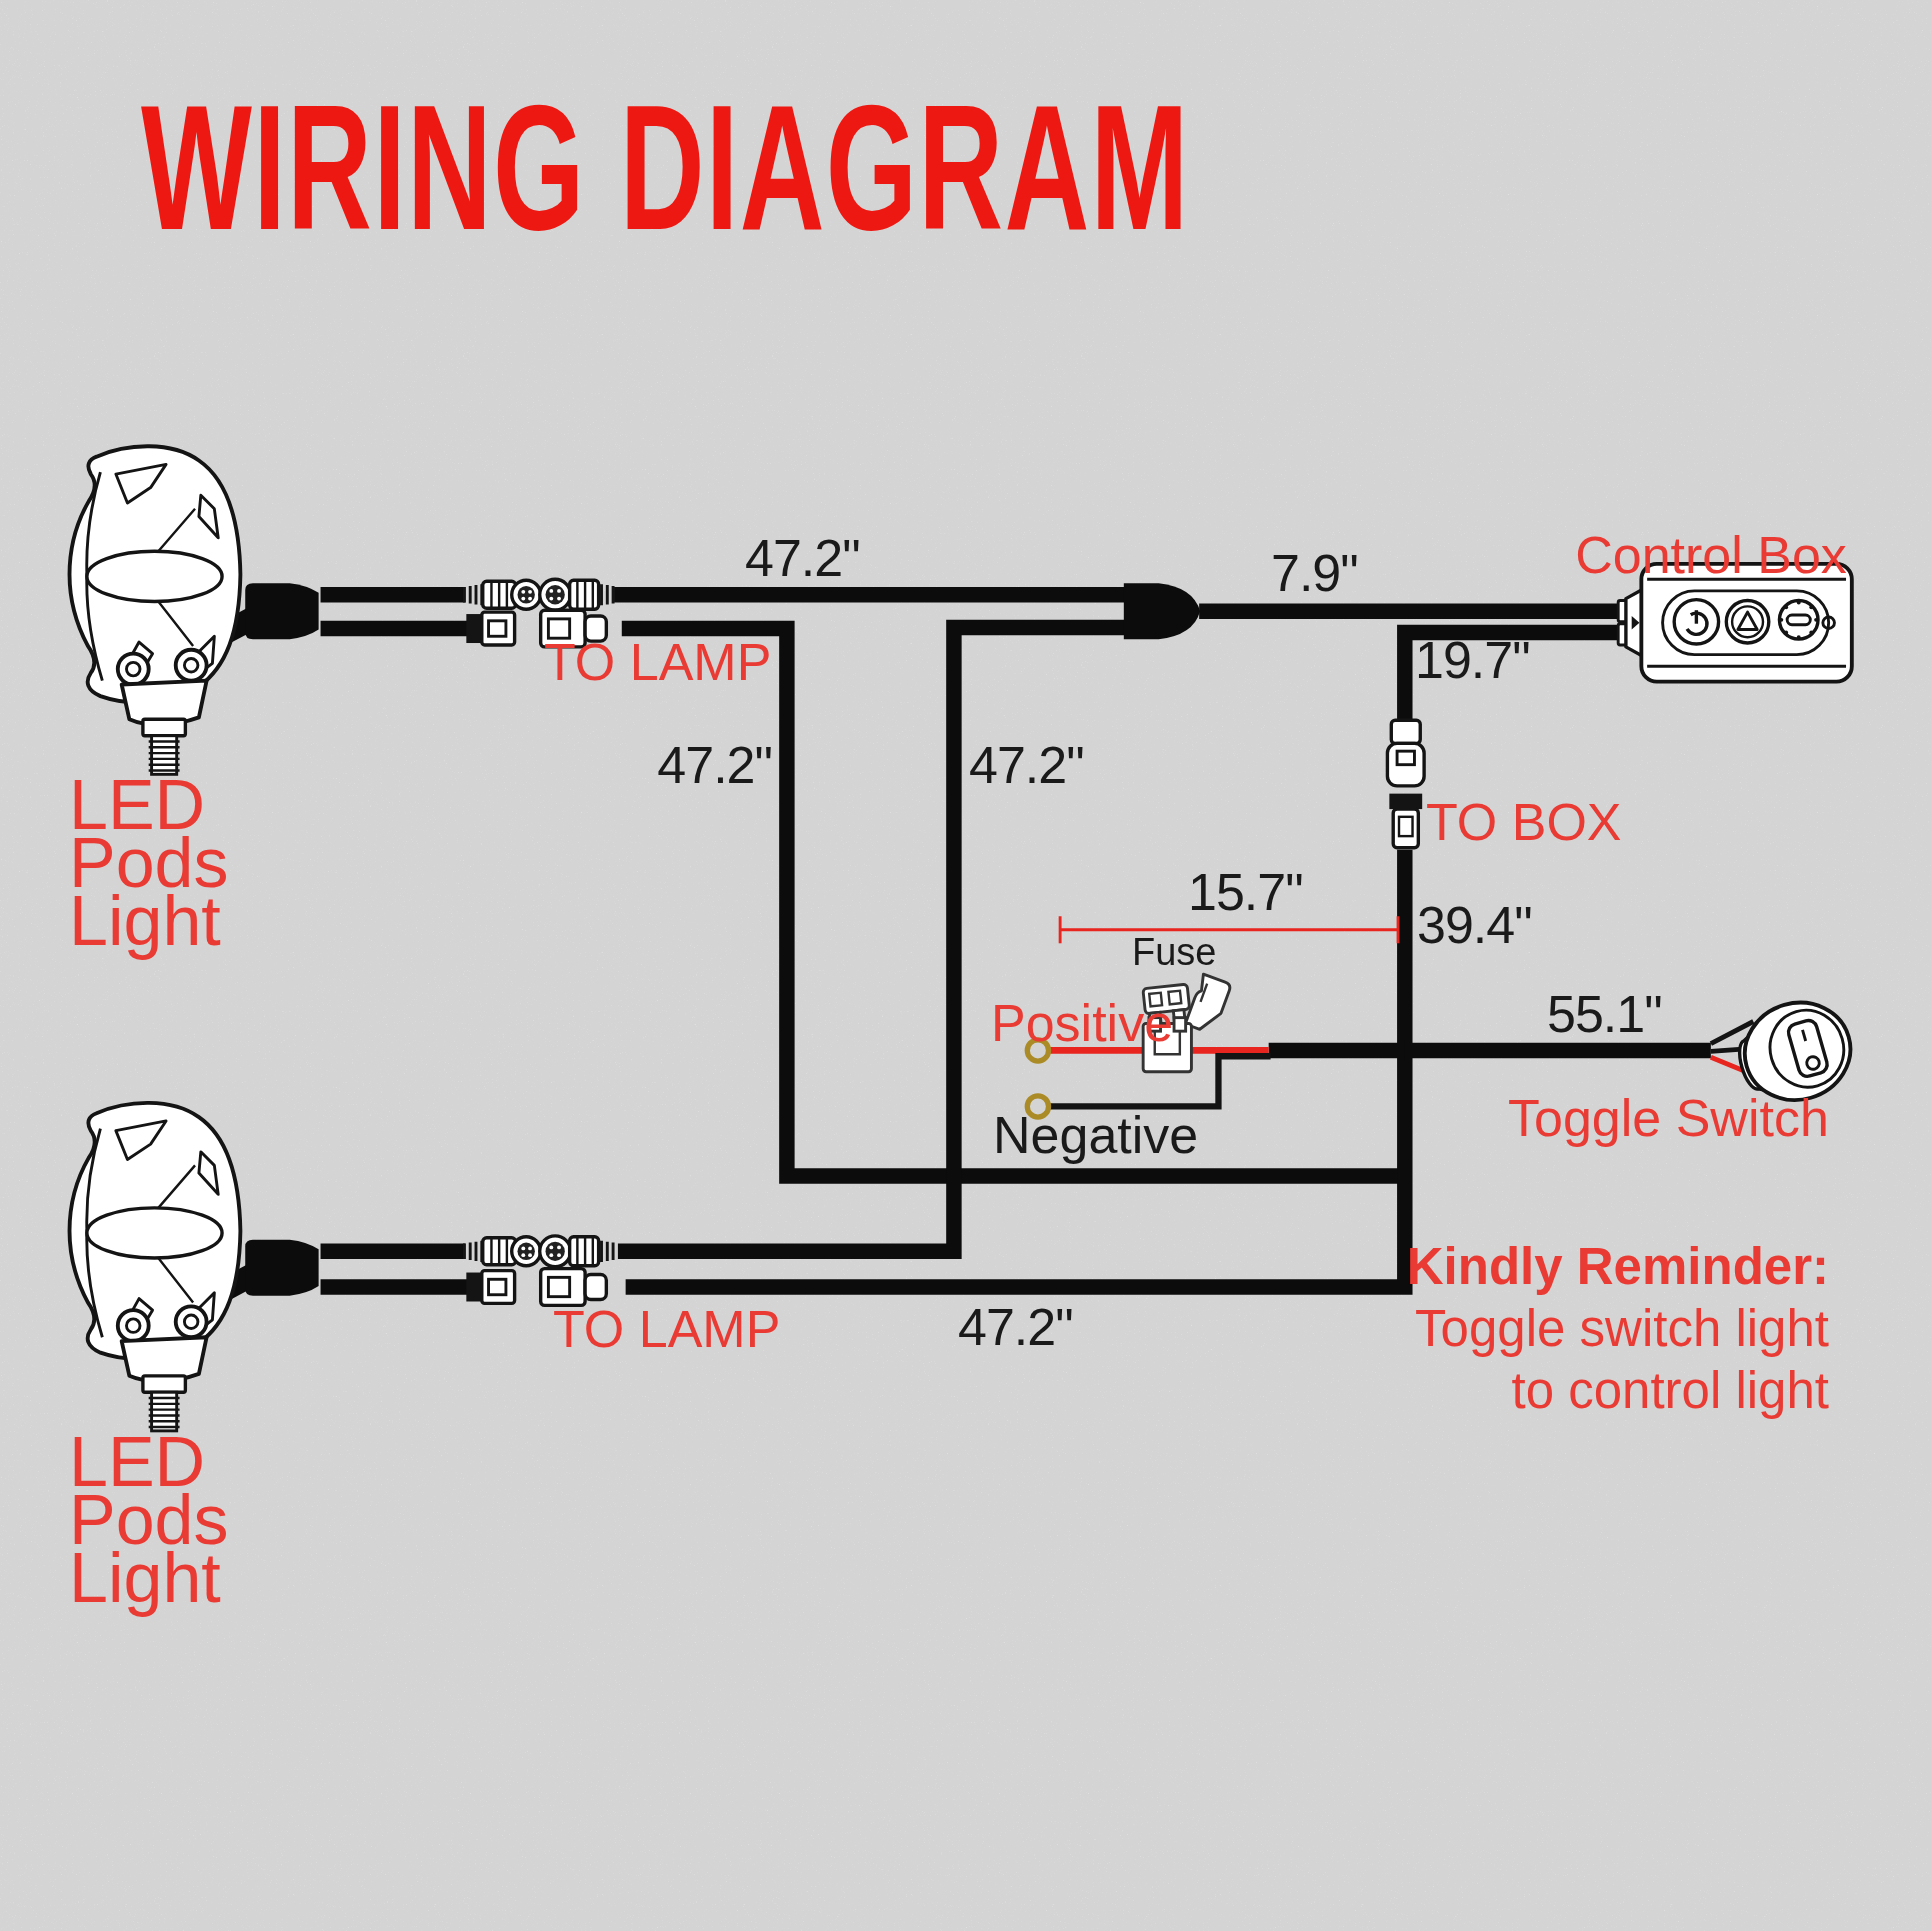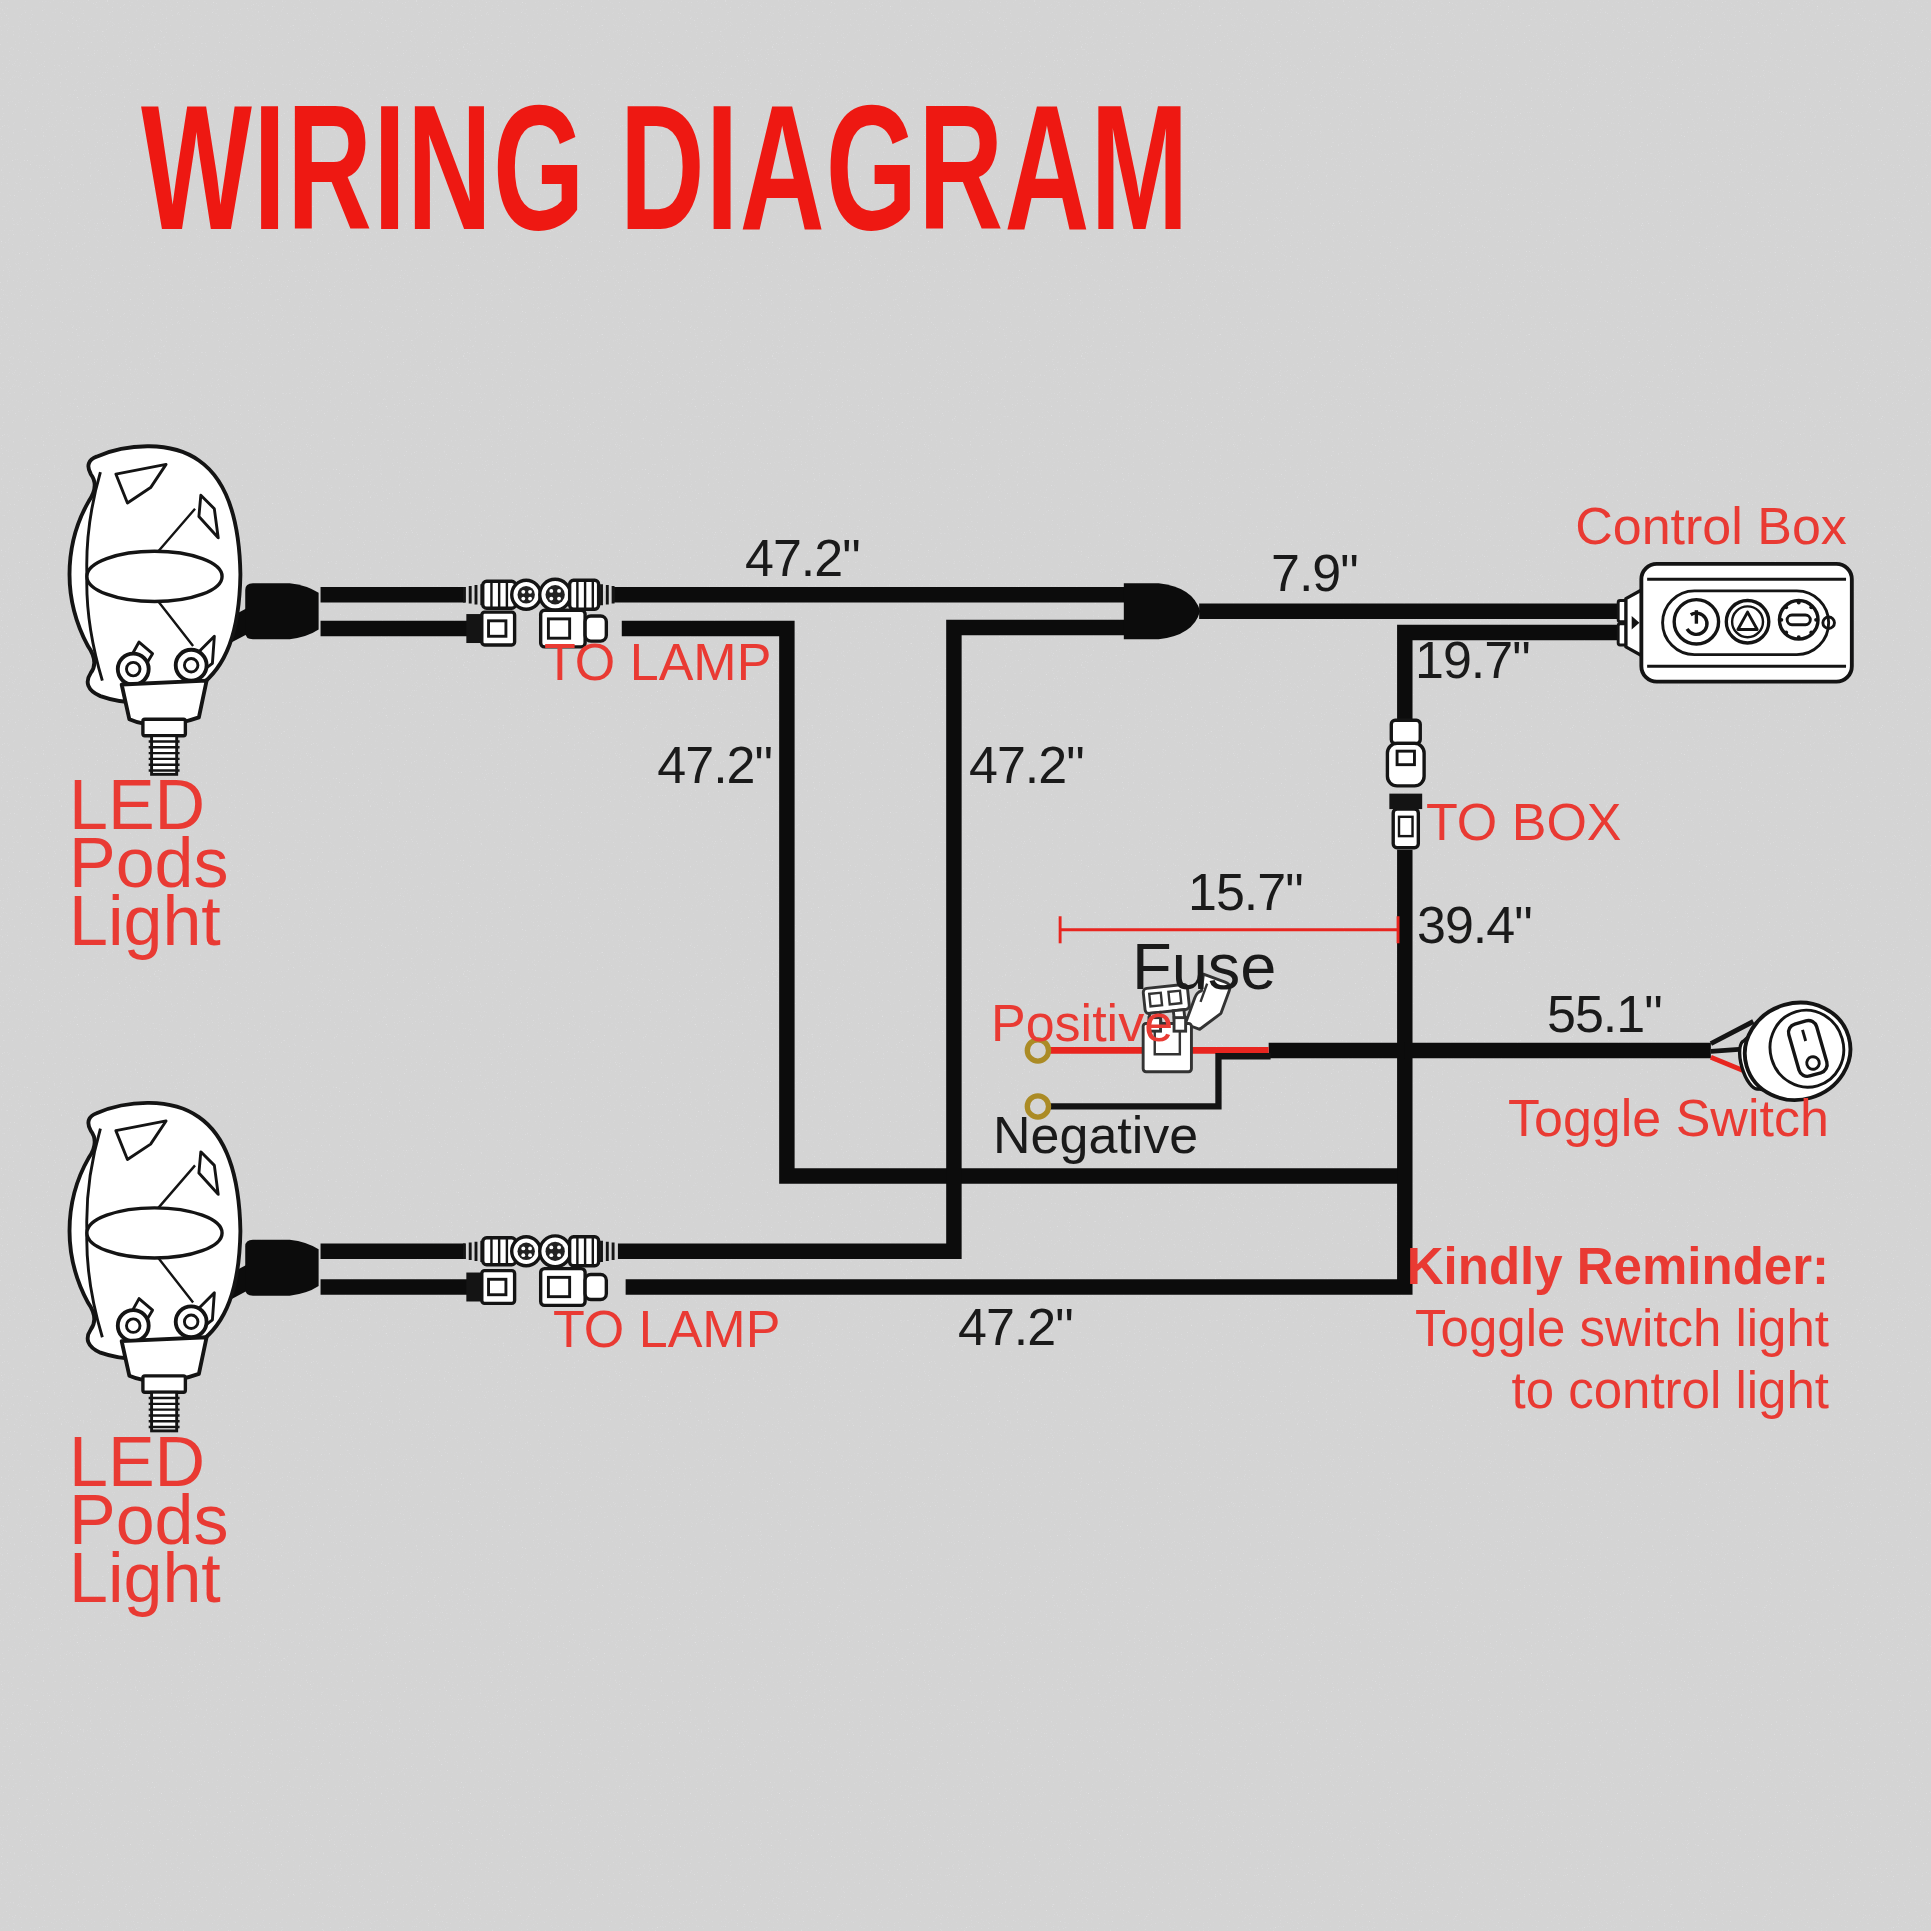--- a/index.html
+++ b/index.html
@@ -18,26 +18,26 @@
   .r{font-size:52px;color:#e93a33;}
   .m-top-run{left:745px;top:531px;}
   .m-control-stub{left:1271px;top:546px;}
   .m-control-drop{left:1415px;top:633px;}
   .m-left-drop{left:637px;top:738px;width:135px;text-align:right;}
   .m-center-drop{left:969px;top:738px;}
   .m-fuse-lead{left:1188px;top:865px;}
   .m-main-drop{left:1417px;top:898px;}
   .m-switch-lead{left:1547px;top:987px;}
   .m-bottom-run{left:958px;top:1300px;}
-  .lbl-control-box{left:1566px;top:499px;width:290px;text-align:center;}
+  .lbl-control-box{left:1566px;top:528px;width:290px;text-align:center;}
   .lbl-to-lamp-top{left:544px;top:635px;}
   .lbl-to-lamp-bottom{left:553px;top:1302px;}
   .lbl-to-box{left:1426px;top:782px;margin-top:13px;}
   .lbl-toggle{left:1508px;top:1091px;}
-  .lbl-fuse{left:1132px;top:933px;font-size:65px;color:#1a1a1a;}
+  .lbl-fuse{left:1132px;top:933px;font-size:38px;color:#1a1a1a;}
   .lbl-positive{left:991px;top:996px;}
   .lbl-negative{left:993px;top:1108px;font-size:52px;color:#1a1a1a;}
   .pod-label{left:69px;font-size:70px;color:#e93a33;line-height:58px;white-space:normal;width:270px;}
   .pod-label.top{top:776px;}
   .pod-label.bottom{top:1433px;}
   .reminder{right:102px;top:1236px;text-align:right;font-size:51px;color:#e93a33;line-height:62px;}
   .reminder .b{font-weight:700;}
 </style>
 </head>
 <body>

